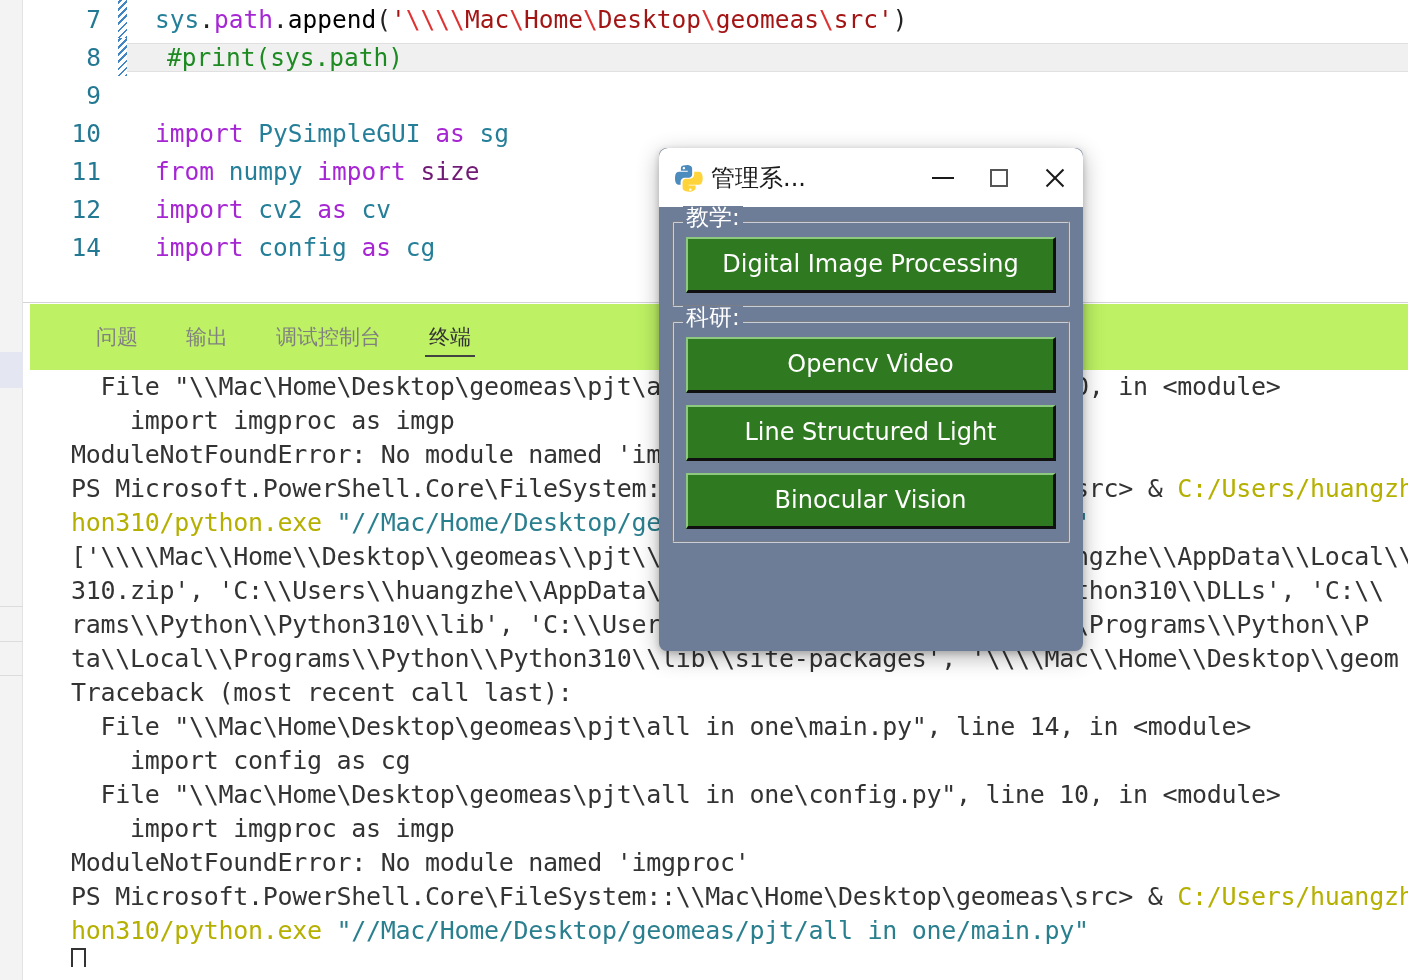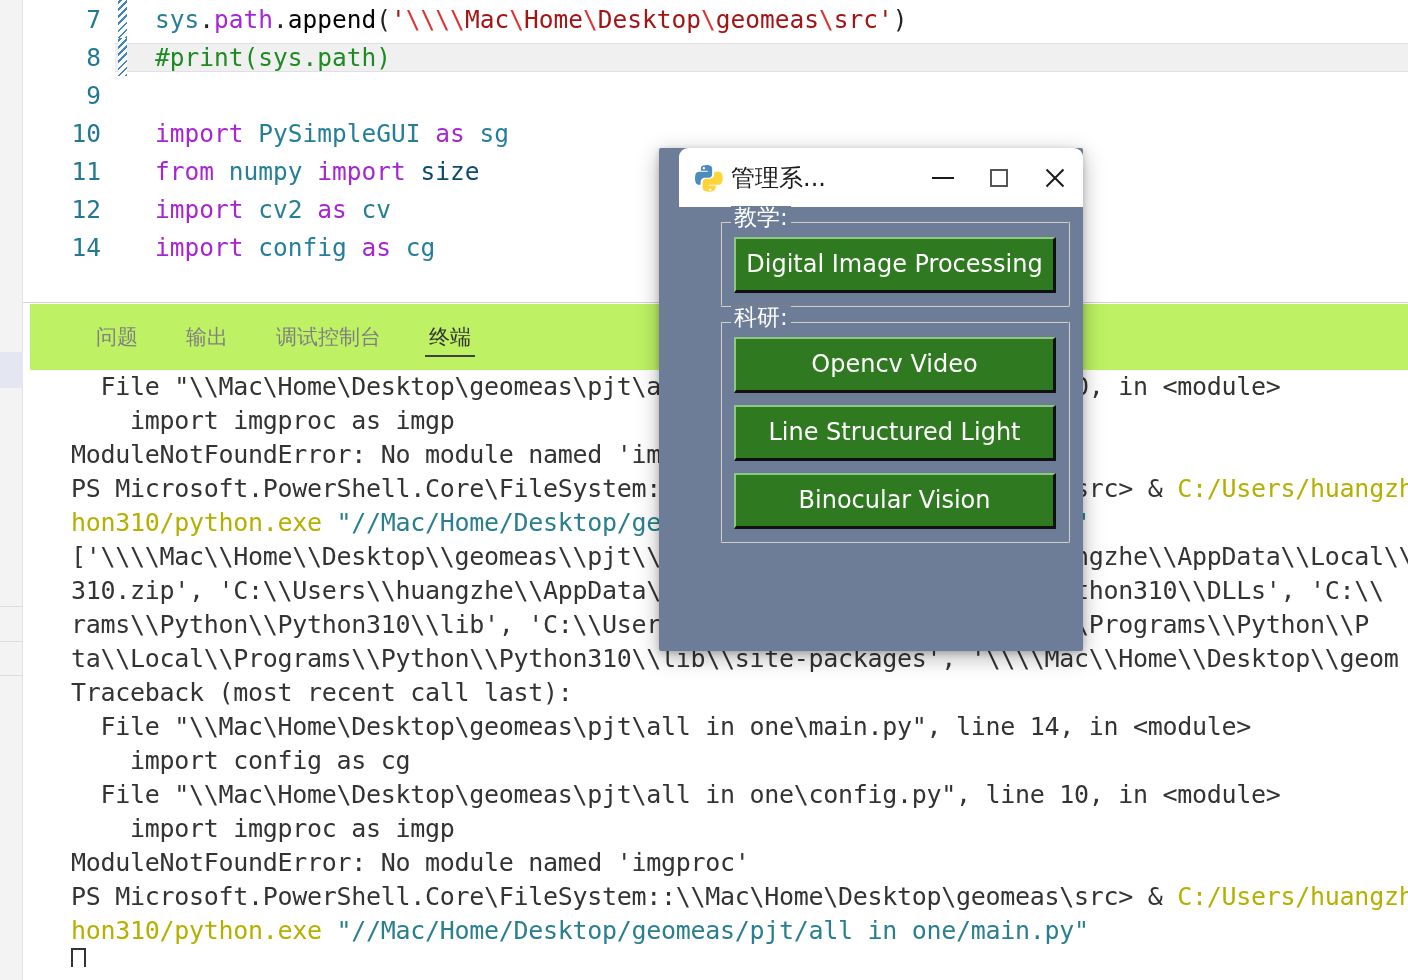--- a/index.html
+++ b/index.html
@@ -69,27 +69,28 @@
     );
   }
   .code-text {
     padding-left: 40px;
     flex: 1 1 auto;
     color: #000000;
   }
   .code-text.highlighted {
     background: #f0f0f0;
     box-shadow: inset 0 1px 0 #e0e0e0, inset 0 -1px 0 #e0e0e0;
+    margin-left: 12px;
   }
   .tk-kw    { color: #a626d4; }
   .tk-id    { color: #267f99; }
   .tk-str   { color: #a31515; }
   .tk-esc   { color: #e03131; }
   .tk-com   { color: #1d8a22; }
-  .tk-dim   { color: #0c4a6e; }
+  .tk-dim   { color: #701a75; }
   .tk-plain { color: #222222; }
 
   .editor-bottom-line {
     position: absolute; left: 0; bottom: 0;
     width: 1385px; height: 1px;
     background: #d4d4d4;
   }
 
   
   .panel {
@@ -152,26 +153,25 @@
     border-top-width: 2px;
     border-bottom: none;
     vertical-align: middle;
   }
 
   
   .dialog {
     position: absolute;
     left: 659px; top: 148px;
     width: 424px; height: 503px;
-    border-radius: 2px;
+    border-radius: 8px;
     background: #6d7c97;
     box-shadow: 0 6px 22px rgba(0,0,0,0.30), 0 2px 6px rgba(0,0,0,0.18);
     overflow: hidden;
     font-family: "DejaVu Sans", "Liberation Sans", sans-serif;
-    padding-left: 20px;
   }
   .dlg-titlebar {
     height: 59px;
     background: #ffffff;
     display: flex;
     align-items: center;
     padding-left: 14px;
     border-top-left-radius: 9px;
     border-top-right-radius: 9px;
   }
@@ -201,21 +201,20 @@
     content: ""; position: absolute;
     left: 0; top: 11px;
     width: 24px; height: 2px;
     background: #1a1a1a;
   }
   .wc-close::before { transform: rotate(45deg); }
   .wc-close::after  { transform: rotate(-45deg); }
 
   .dlg-body {
     padding: 14px 13px 16px 13px;
-    margin-left: 28px;
   }
   .groupbox {
     position: relative;
     border: 2px groove #c9cfd9;
     border-radius: 2px;
     padding: 14px 12px 12px 12px;
     margin-bottom: 14px;
   }
   .groupbox.second { margin-bottom: 0; }
   .group-label {

